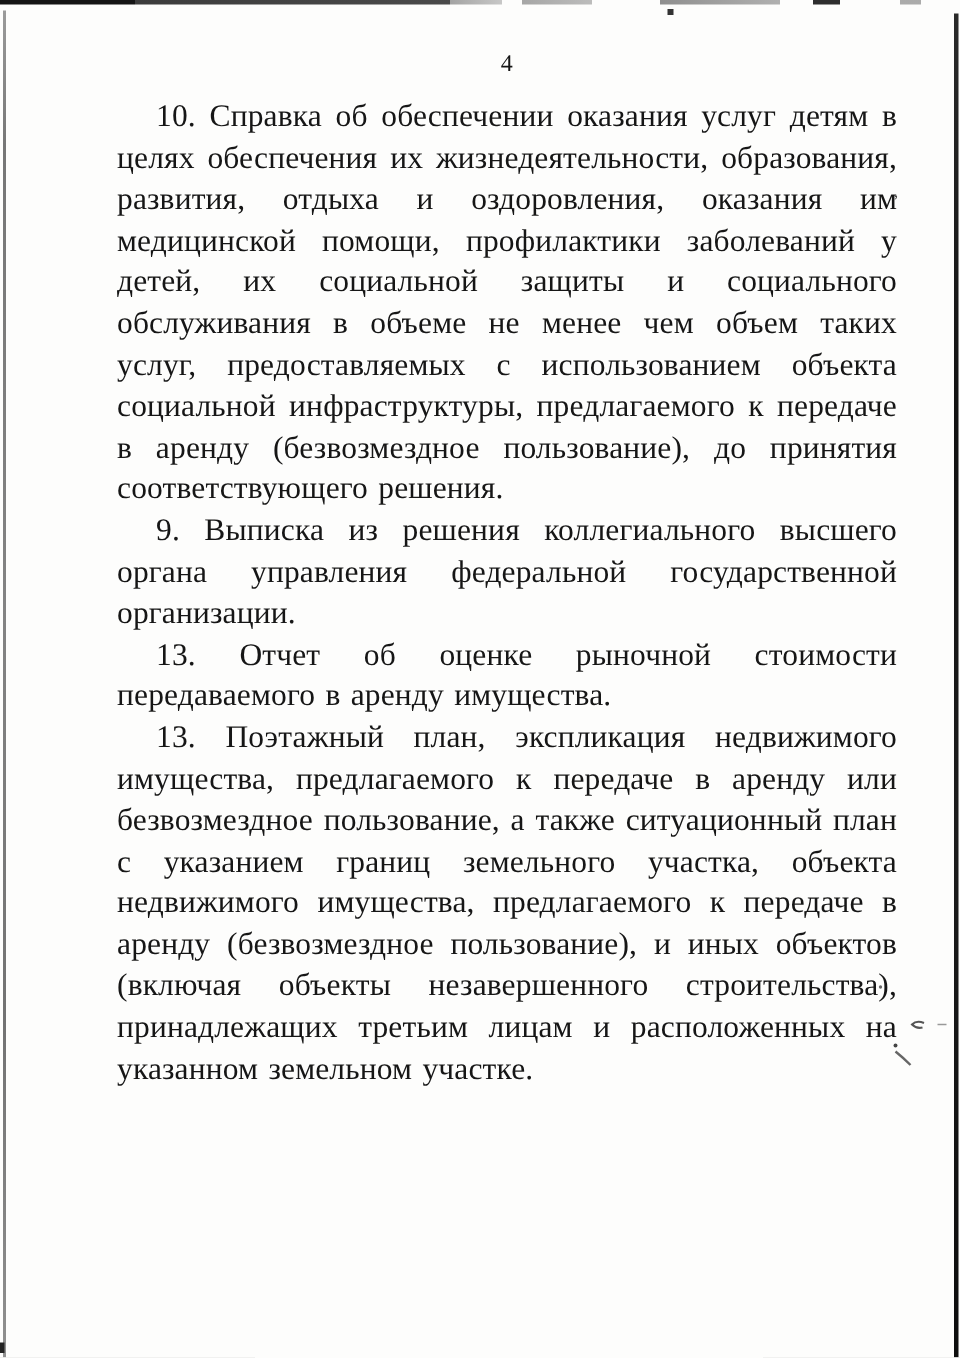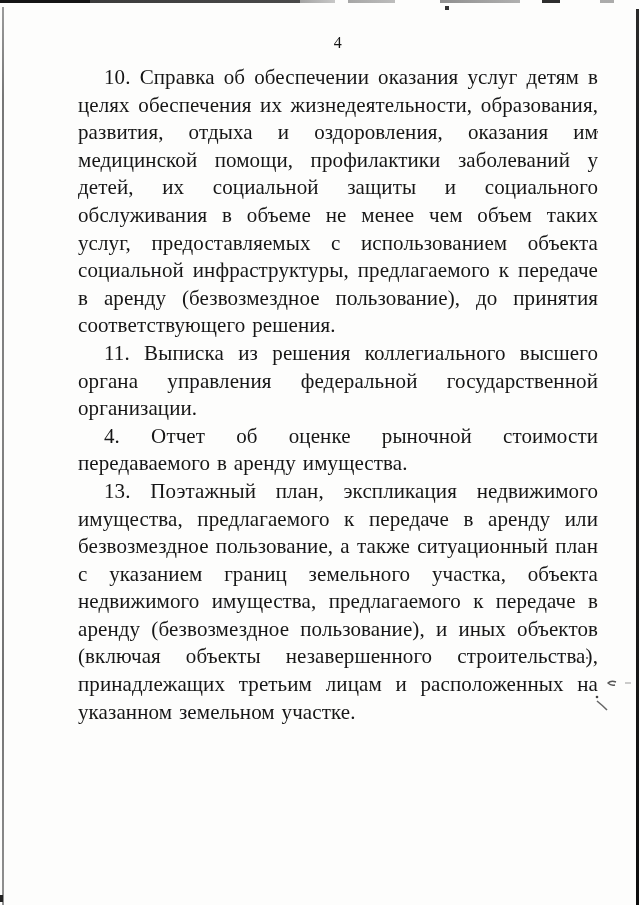--- a/index.html
+++ b/index.html
@@ -113,23 +113,23 @@
   <div class="edge-left"></div>
   <div class="edge-right"></div>
   <div class="speck-bottom-left"></div>
   <div class="speck-top-mid"></div>
 
   <div class="content">
     <p class="page-number">4</p>
 
     <p class="para">10. Справка об обеспечении оказания услуг детям в целях обеспечения их жизнедеятельности, образования, развития, отдыха и оздоровления, оказания им медицинской помощи, профилактики заболеваний у детей, их социальной защиты и социального обслуживания в объеме не менее чем объем таких услуг, предоставляемых с использованием объекта социальной инфраструктуры, предлагаемого к передаче в аренду (безвозмездное пользование), до принятия соответствующего решения.</p>
 
-    <p class="para">11. Выписка из решения коллегиального высшего органа управления федеральной государственной организации.</p>
+    <p class="para">9. Выписка из решения коллегиального высшего органа управления федеральной государственной организации.</p>
 
-    <p class="para">4. Отчет об оценке рыночной стоимости передаваемого в аренду имущества.</p>
+    <p class="para">13. Отчет об оценке рыночной стоимости передаваемого в аренду имущества.</p>
 
     <p class="para">13. Поэтажный план, экспликация недвижимого имущества, предлагаемого к передаче в аренду или безвозмездное пользование, а также ситуационный план с указанием границ земельного участка, объекта недвижимого имущества, предлагаемого к передаче в аренду (безвозмездное пользование), и иных объектов (включая объекты незавершенного строительства), принадлежащих третьим лицам и расположенных на указанном земельном участке.</p>
   </div>
 
   <span class="comma-artifact">,</span>
 
   <svg class="pencil-marks" viewBox="0 0 60 70">
     <circle cx="7" cy="8" r="1.1" fill="#666"></circle>
     <path d="M36 32 q-5 -2 -8 1 q3 3 7 2" fill="none" stroke="#555" stroke-width="1.4"></path>
     <path d="M45 33 h6" fill="none" stroke="#999" stroke-width="1"></path>

